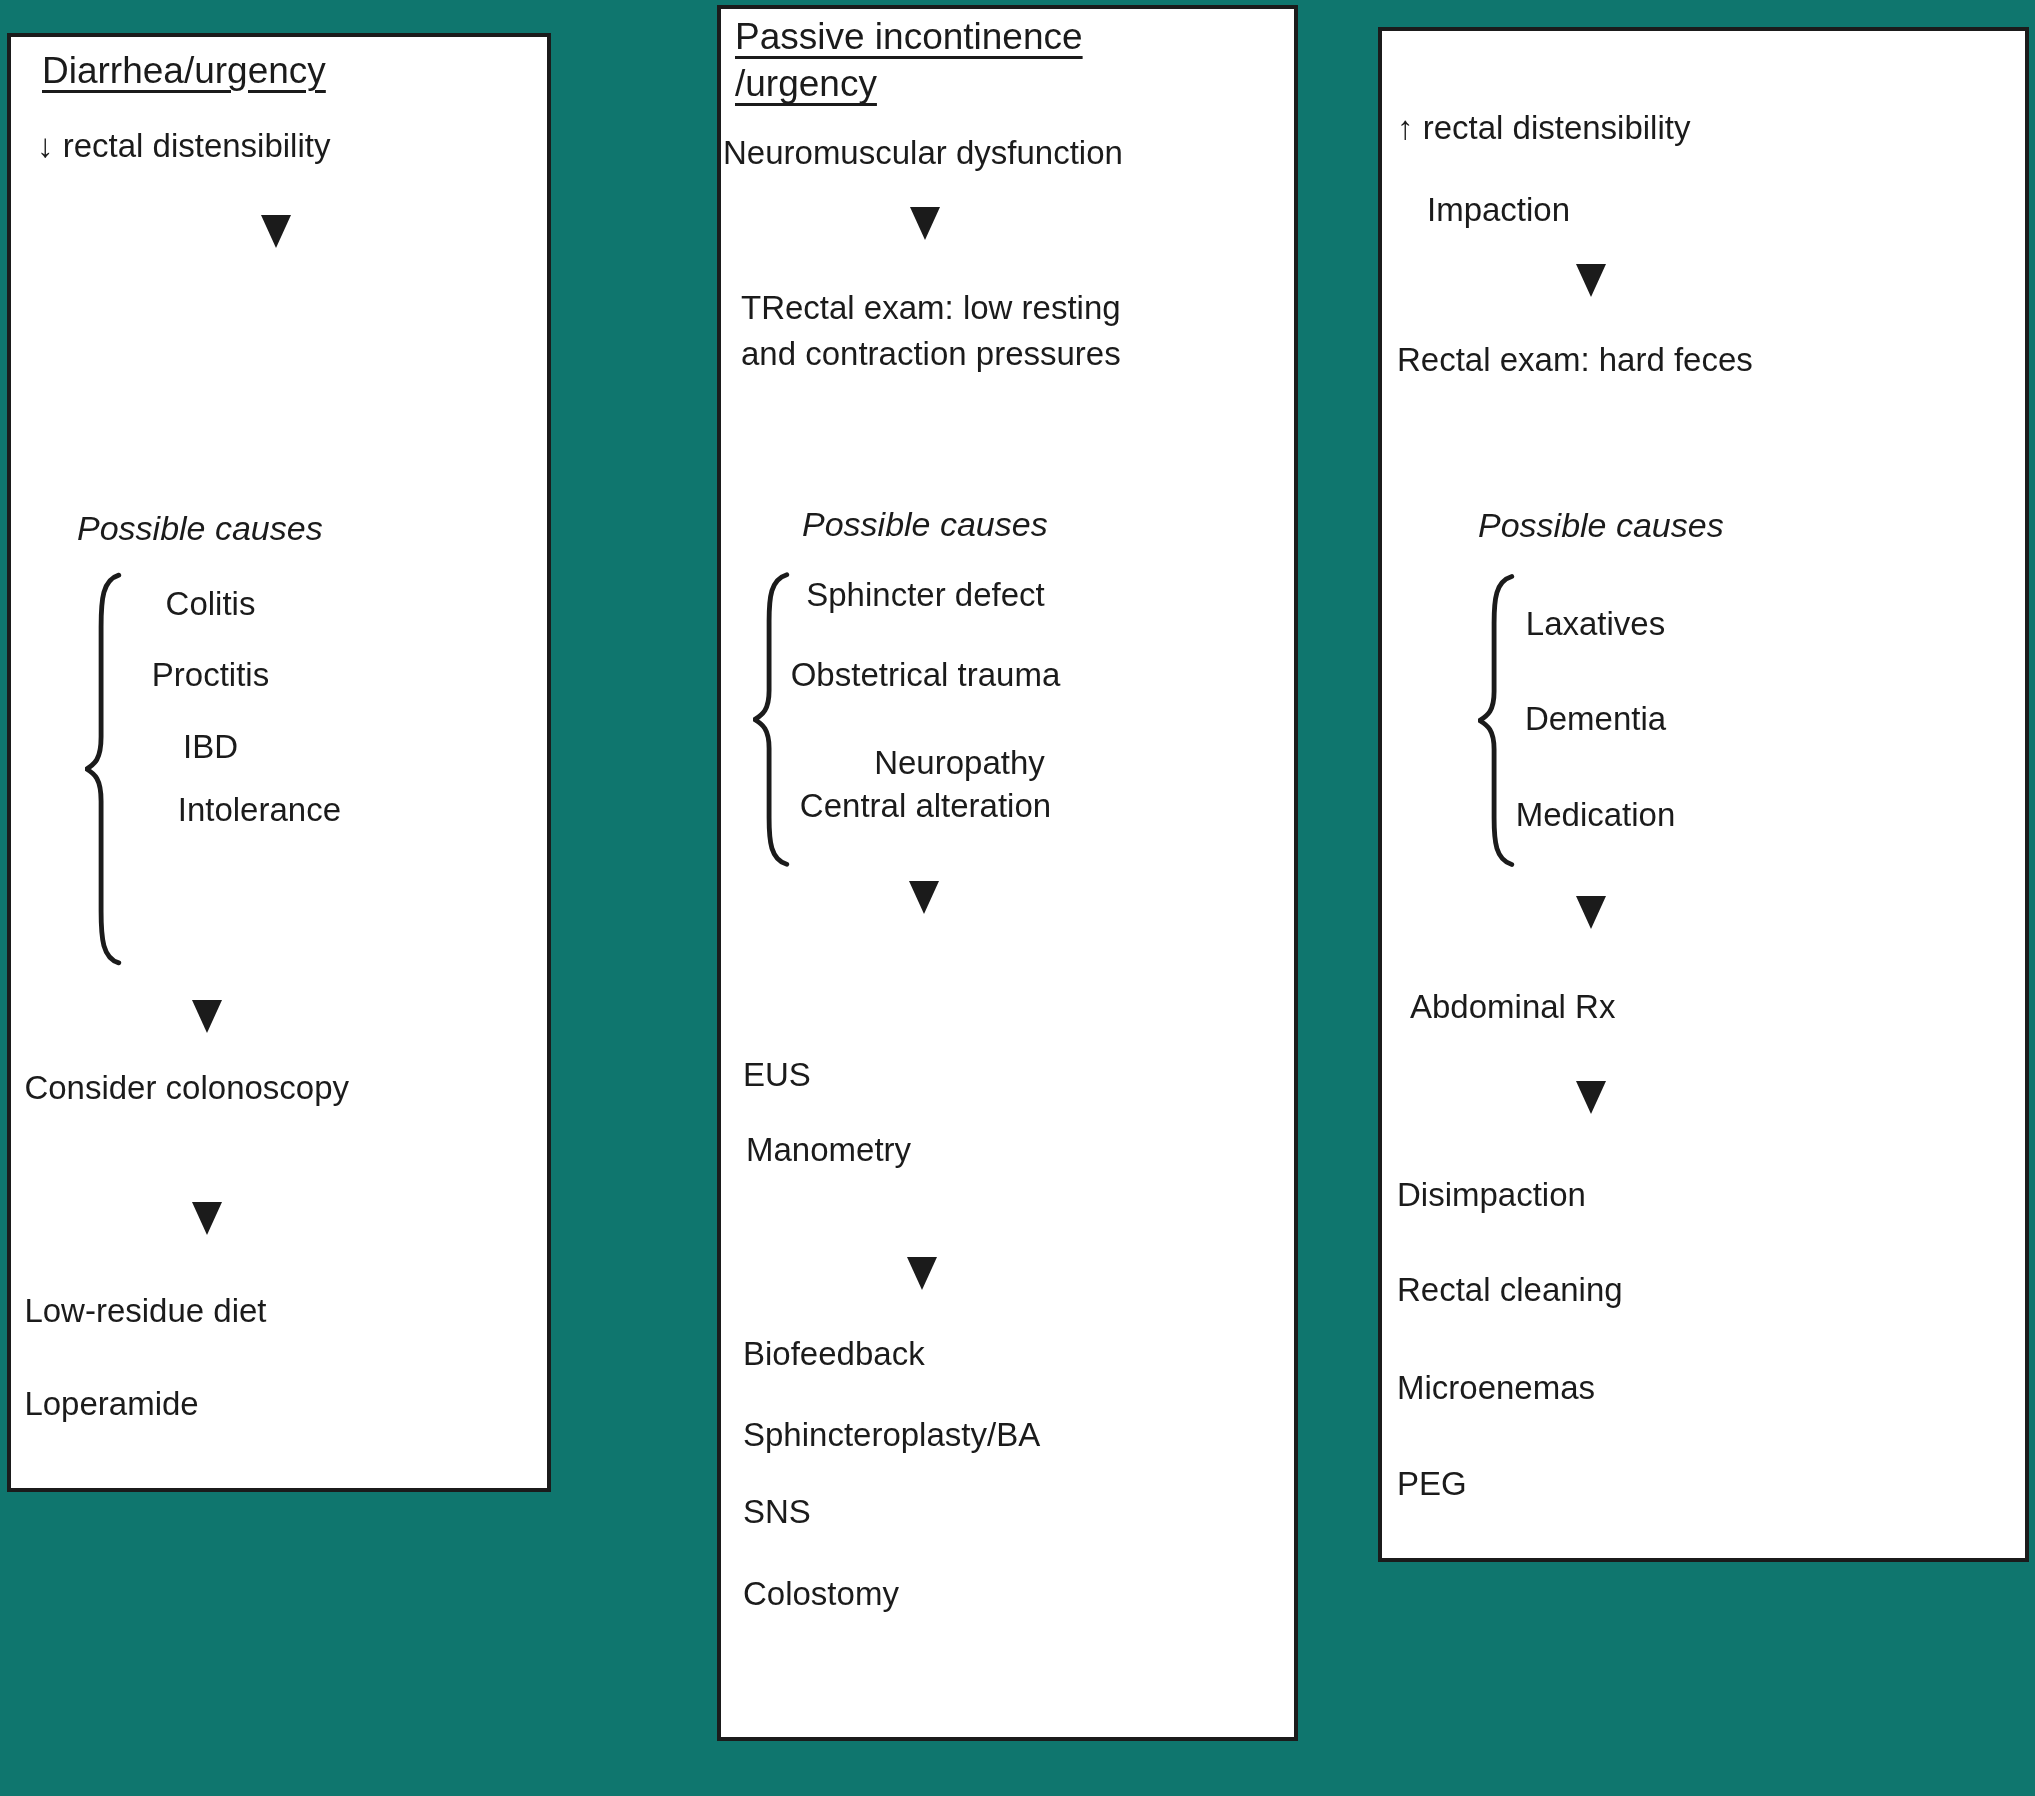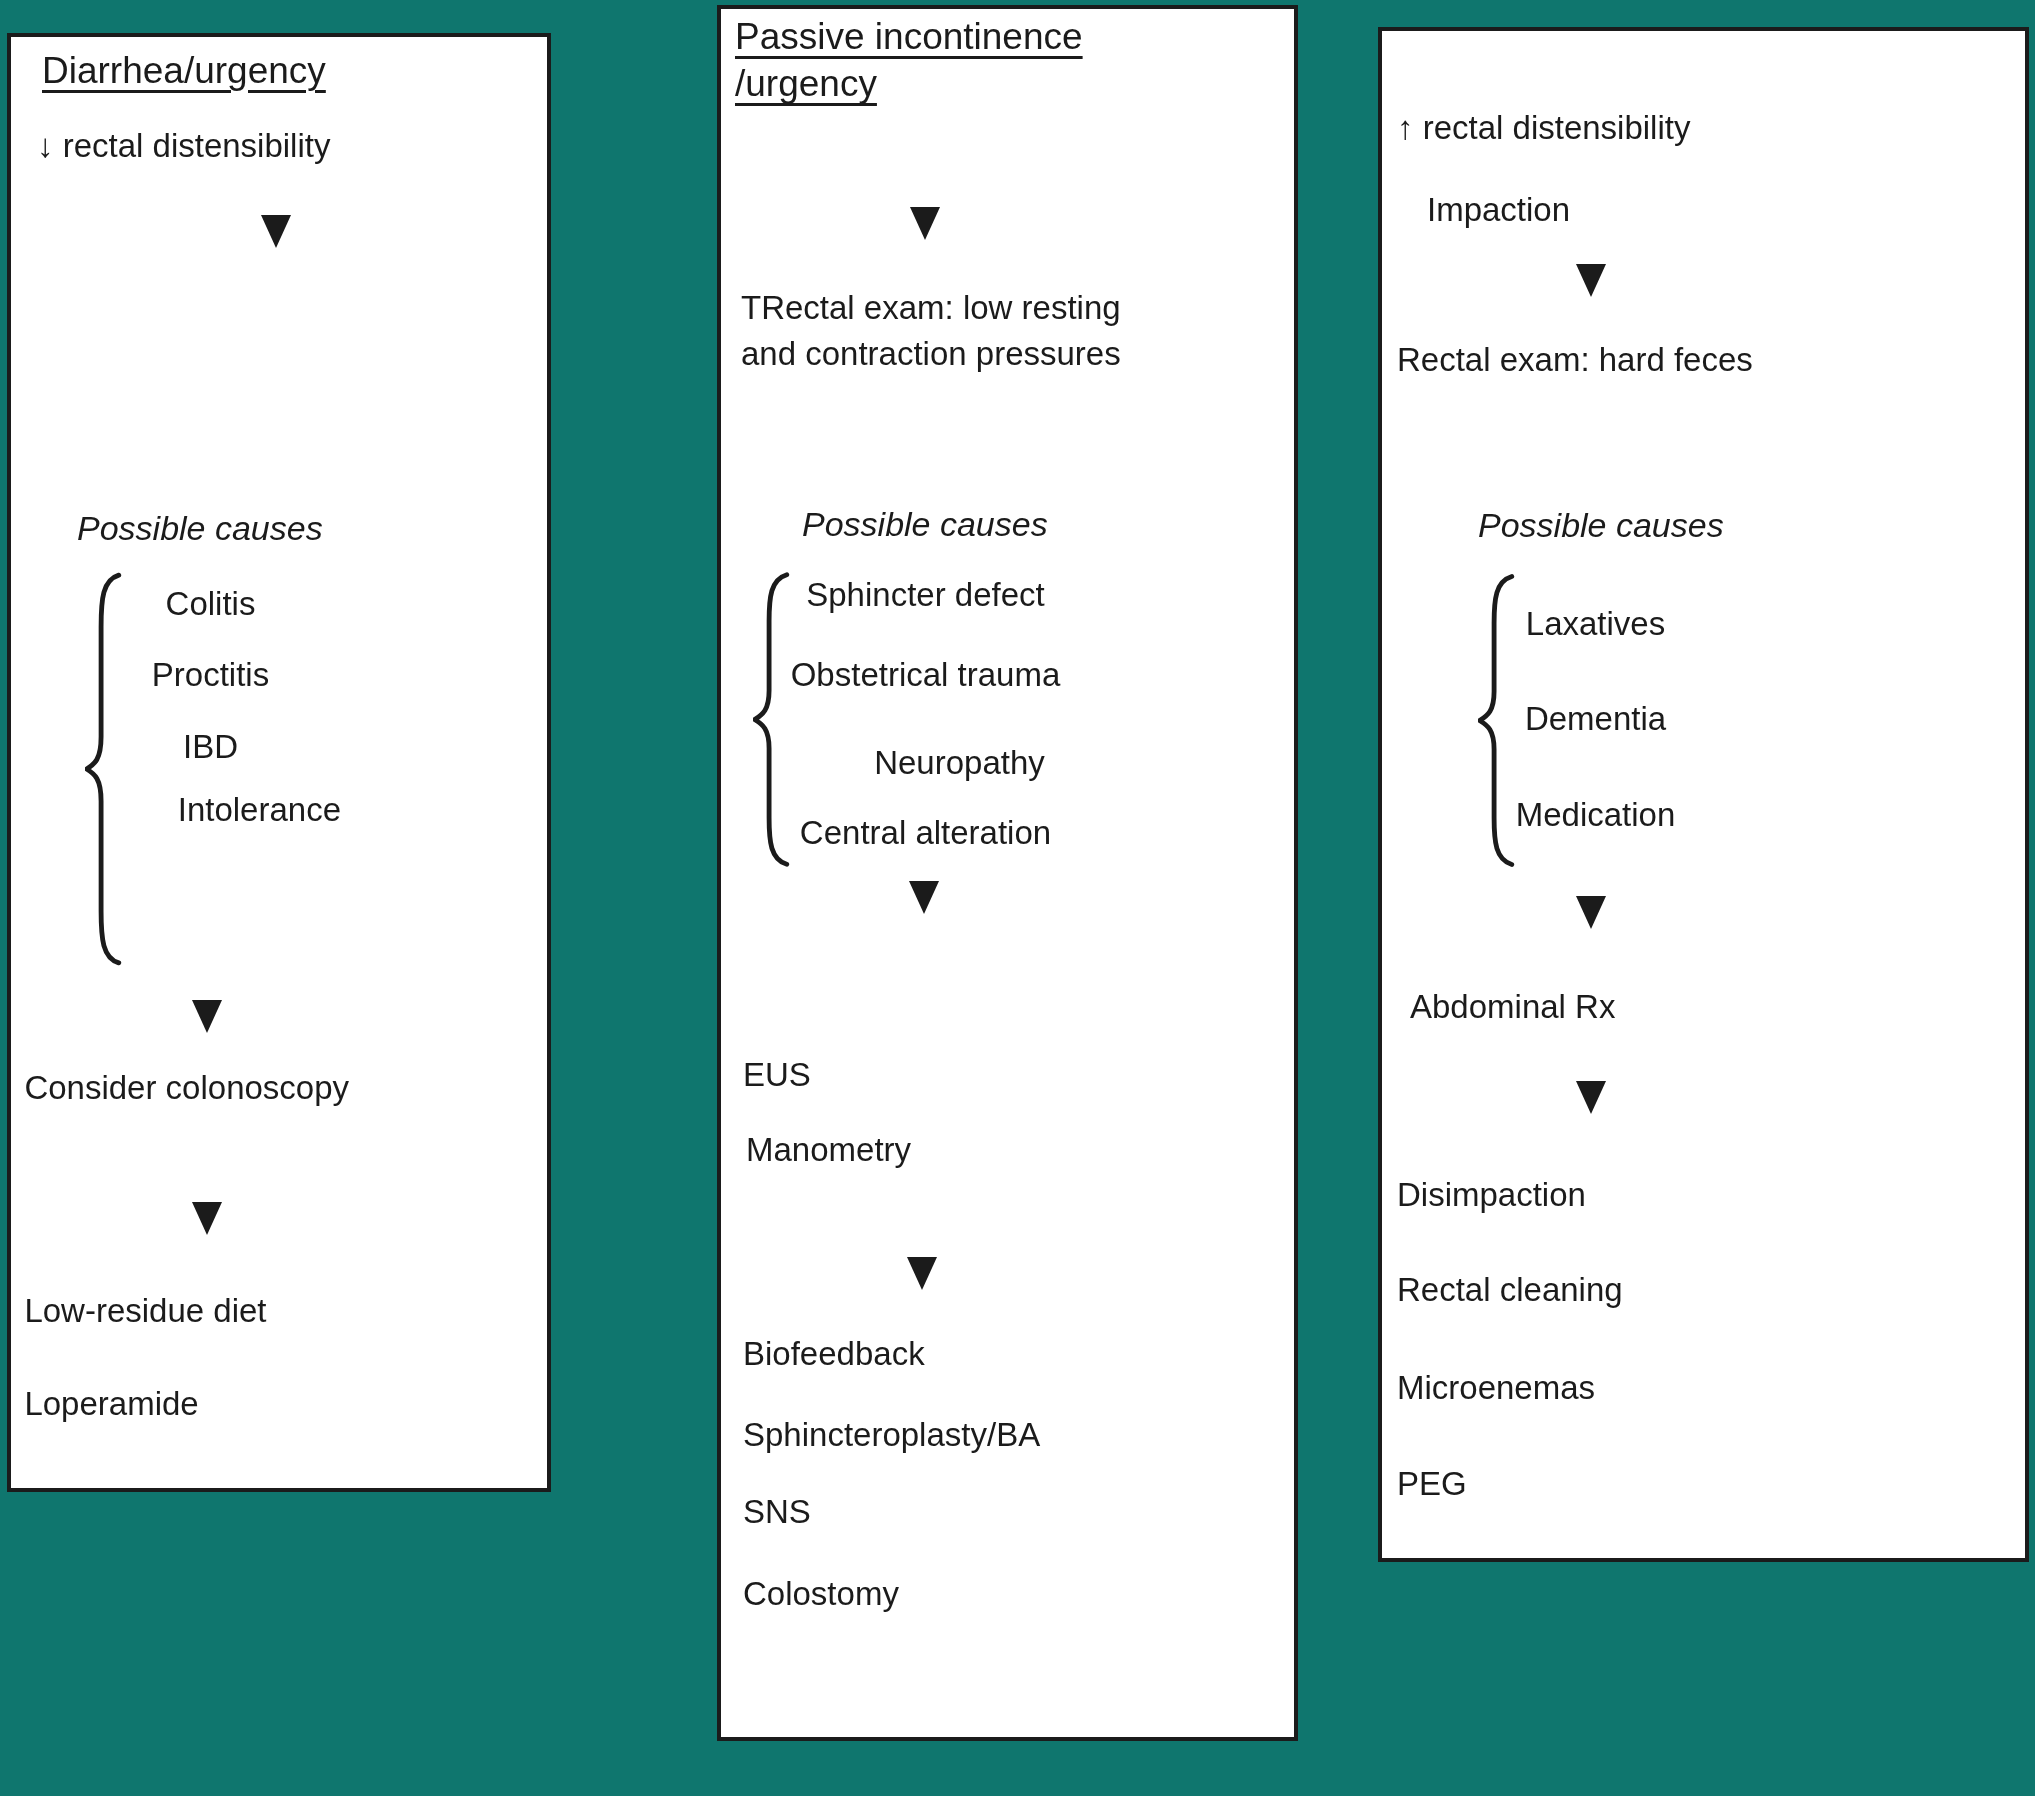--- a/index.html
+++ b/index.html
@@ -67,36 +67,37 @@
   <span class="tri" style="left:192px; top:1202px;"></span>
 
   <div class="txt" style="left:24.4px; top:1291px;">Low-residue diet</div>
   <div class="txt" style="left:24.4px; top:1384px;">Loperamide</div>
 
   <div class="panel" style="left:717px; top:4.9px; width:581px; height:1736px;"></div>
 
   <div class="title" style="left:735px; top:13px;">Passive incontinence
 /urgency</div>
 
+  <div class="txt" style="left:723px; top:133px;">Neuromuscular dysfunction</div>
 
   <span class="tri" style="left:910px; top:207px;"></span>
 
   <div class="exam2" style="left:741px; top:285px; width:537px;">TRectal exam: low resting
 and contraction pressures</div>
 
   <div class="causes-label" style="left:802px; top:505px;">Possible causes</div>
 
   <svg class="brace" style="left:753px; top:568px;" width="37" height="303" viewBox="0 0 46 372">
     <path d="M 42 6 C 22 12, 20 34, 20 64 L 20 150 C 20 174, 12 180, 2 186 C 12 192, 20 198, 20 222 L 20 308 C 20 338, 22 360, 42 366" fill="none" stroke="#1b1b1b" stroke-width="6" stroke-linecap="round"></path>
   </svg>
 
   <div class="cause" style="left:779px; top:576px; width:293px;">Sphincter defect</div>
   <div class="cause" style="left:779px; top:656px; width:293px;">Obstetrical trauma</div>
   <div class="cause" style="left:813px; top:736px; width:293px;margin-top:8px;">Neuropathy</div>
-  <div class="cause" style="left:779px; top:814px; width:293px;">Central alteration</div>
+  <div class="cause" style="left:779px; top:787px; width:293px;">Central alteration</div>
 
   <span class="tri" style="left:909px; top:881px;"></span>
 
   <div class="txt" style="left:743px; top:1055px;">EUS</div>
   <div class="txt" style="left:746px; top:1130px;">Manometry</div>
 
   <span class="tri" style="left:907px; top:1257px;"></span>
 
   <div class="txt" style="left:743px; top:1334px;">Biofeedback</div>
   <div class="txt" style="left:743px; top:1415px;">Sphincteroplasty/BA</div>

